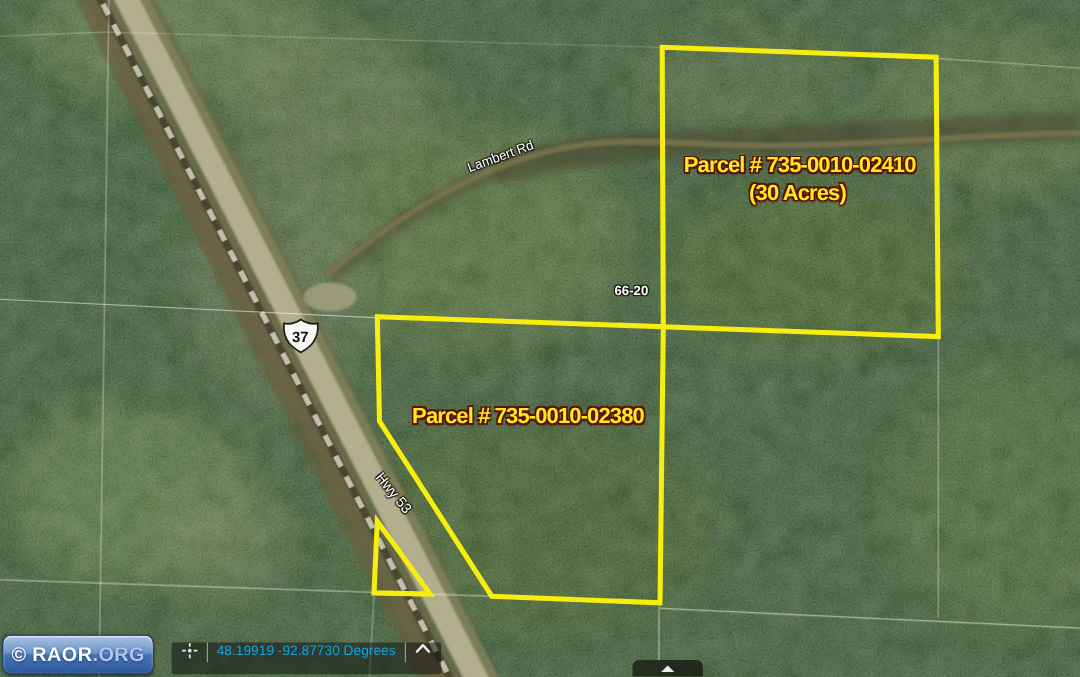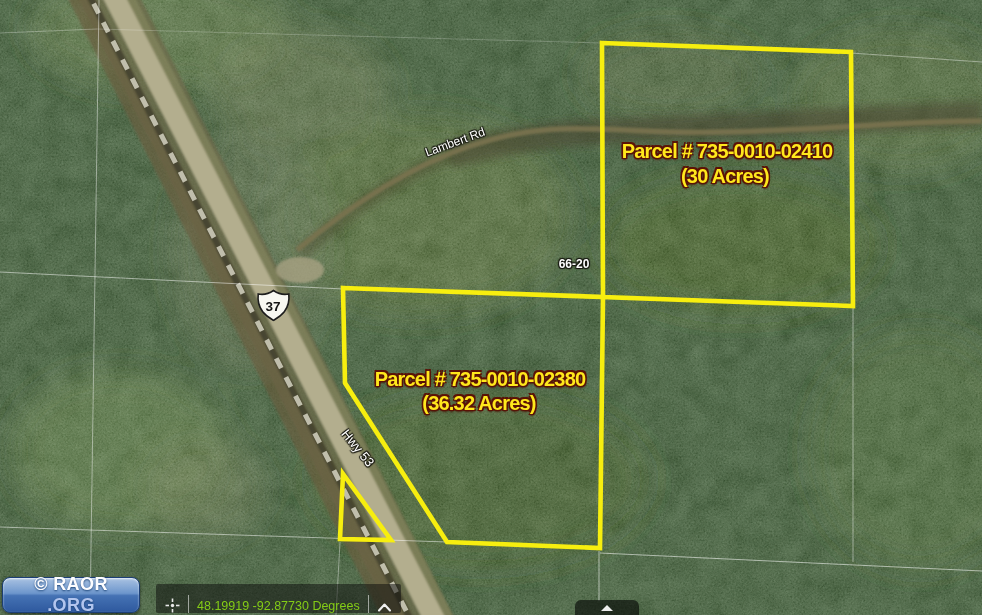--- a/index.html
+++ b/index.html
@@ -30,30 +30,30 @@
   .lbl-6620{left:574px;top:264px;font-size:12px;font-weight:700;transform:translate(-50%,-50%);}
   .lbl-shield{left:273px;top:306px;font-size:13.5px;font-weight:700;color:#131313;
     text-shadow:none;transform:translate(-50%,-50%);}
   
   .badge{
     position:absolute;left:2px;top:577px;width:136px;height:34px;
     border-radius:8px;border:1px solid #1c3f76;
     background:linear-gradient(180deg,#a9c2e2 0%,#6d96cc 45%,#4572b4 52%,#2e599e 100%);
     box-shadow:inset 0 1px 2px rgba(255,255,255,.75),0 1px 3px rgba(0,0,0,.55);
     display:flex;align-items:center;justify-content:center;
-    font-size:18px;font-weight:800;letter-spacing:.4px;cursor:pointer;flex-direction:column;
+    font-size:18px;font-weight:800;letter-spacing:.4px;cursor:pointer;
   }
   .badge .wm1{color:#fdfdff;text-shadow:0 1px 2px #1d4578;}
   .badge .wm2{color:#b2c5ee;text-shadow:0 1px 2px #1d4578;}
   
   .coordbar{
     position:absolute;left:156px;top:584px;height:29px;
     background:rgba(10,10,10,.5);border-radius:2px;
-    display:flex;align-items:flex-end;padding:0 9px;gap:8px;
-    color:#84cc16;font-size:12.5px;
+    display:flex;align-items:flex-start;padding:0 9px;gap:8px;
+    color:#0ea5e9;font-size:12.5px;
   }
   .vsep{width:1px;height:18px;background:rgba(255,255,255,.55);}
   .iconbtn{display:flex;align-items:center;justify-content:center;cursor:pointer;}
   
   .expandtab{
     position:absolute;left:575px;top:600px;width:64px;height:15px;
     background:rgba(8,10,8,.65);border-radius:6px 6px 0 0;
     display:flex;align-items:center;justify-content:center;cursor:pointer;
   }
   .tri-up{width:0;height:0;border-left:6px solid transparent;
@@ -145,21 +145,20 @@
       <path d="M17.5,1.5 C12.5,5 7,6 2.2,5 C1.5,11.3 2.9,17.8 6.7,22.8
                C10.2,27.3 14,29.3 17.5,31.3 C21,29.3 24.8,27.3 28.3,22.8
                C32.1,17.8 33.5,11.3 32.8,5 C28,6 22.5,5 17.5,1.5 Z" fill="#f8f8f2" stroke="#1d1d1d" stroke-width="1.6"></path>
     </g>
   </svg>
 
   <div class="overlay parcel-label" style="left:727px;top:151px;">Parcel # 735-0010-02410</div>
   <div class="overlay parcel-label" style="left:725px;top:176px;">(30 Acres)</div>
 
   <div class="overlay parcel-label" style="left:480px;top:379px;">Parcel # 735-0010-02380</div>
-  <div class="overlay parcel-label" style="left:479px;top:403px;">(36.32 Acres)</div>
 
   <div class="overlay maplabel lbl-lambert">Lambert Rd</div>
   <div class="overlay maplabel lbl-hwy53">Hwy 53</div>
   <div class="overlay maplabel lbl-6620">66-20</div>
   <div class="overlay maplabel lbl-shield">37</div>
 
   <div class="badge">
     <span class="wm1">© RAOR</span>
       <span class="wm2">.ORG</span>
   </div>

